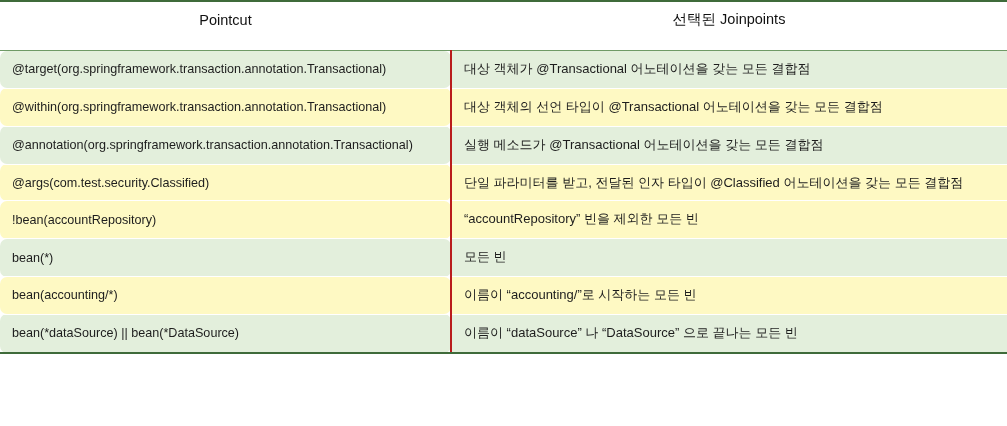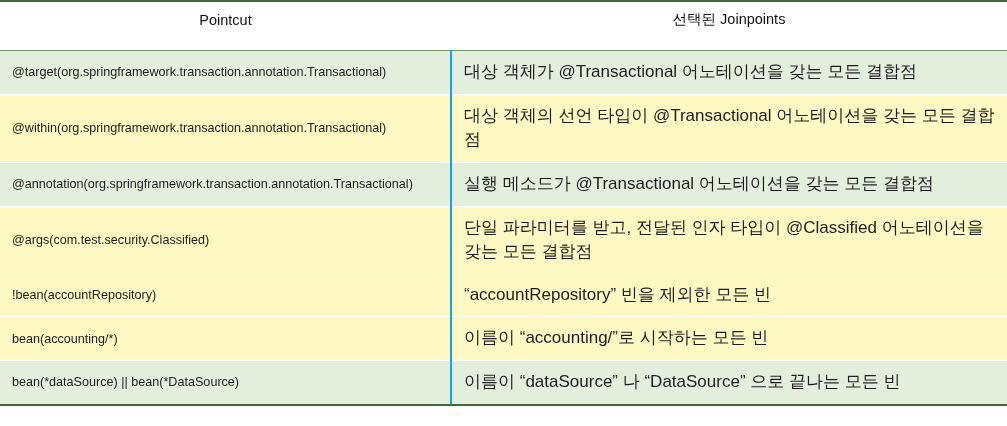--- a/index.html
+++ b/index.html
@@ -40,30 +40,31 @@
   }
   tbody td {
     font-size: 12.6px;
     line-height: 1.45;
     padding: 9px 10px 9px 12px;
     vertical-align: middle;
     border-bottom: 1px solid #ffffff;
     color: #1d1d1d;
   }
   tbody td.c1 {
-    border-right: 2px solid #0ea5e9;
+    border-right: 2px solid #b91c1c;
+    border-radius: 7px;
   }
   tbody tr.odd td {
     background: #e3efdc;
   }
   tbody tr.even td {
     background: #fef9c3;
   }
   tbody td.ko {
-    font-size: 17px;
+    font-size: 13px;
   }
   tbody tr:last-child td {
     border-bottom: 2px solid #3f6b3a;
   }
   .tall td { padding-top: 9px; padding-bottom: 8px; }
 </style>
 </head>
 <body>
 
 <div class="table-wrap">
@@ -92,20 +93,24 @@
         <td class="ko">실행 메소드가 @Transactional 어노테이션을 갖는 모든 결합점</td>
       </tr>
       <tr class="even tall">
         <td class="c1">@args(com.test.security.Classified)</td>
         <td class="ko">단일 파라미터를 받고, 전달된 인자 타입이 @Classified 어노테이션을 갖는 모든 결합점</td>
       </tr>
       <tr class="even">
         <td class="c1">!bean(accountRepository)</td>
         <td class="ko">“accountRepository” 빈을 제외한 모든 빈</td>
       </tr>
+      <tr class="odd">
+        <td class="c1">bean(*)</td>
+        <td class="ko">모든 빈</td>
+      </tr>
       <tr class="even">
         <td class="c1">bean(accounting/*)</td>
         <td class="ko">이름이 “accounting/”로 시작하는 모든 빈</td>
       </tr>
       <tr class="odd">
         <td class="c1">bean(*dataSource) || bean(*DataSource)</td>
         <td class="ko">이름이 “dataSource” 나 “DataSource” 으로 끝나는 모든 빈</td>
       </tr>
     </tbody>
   </table>

